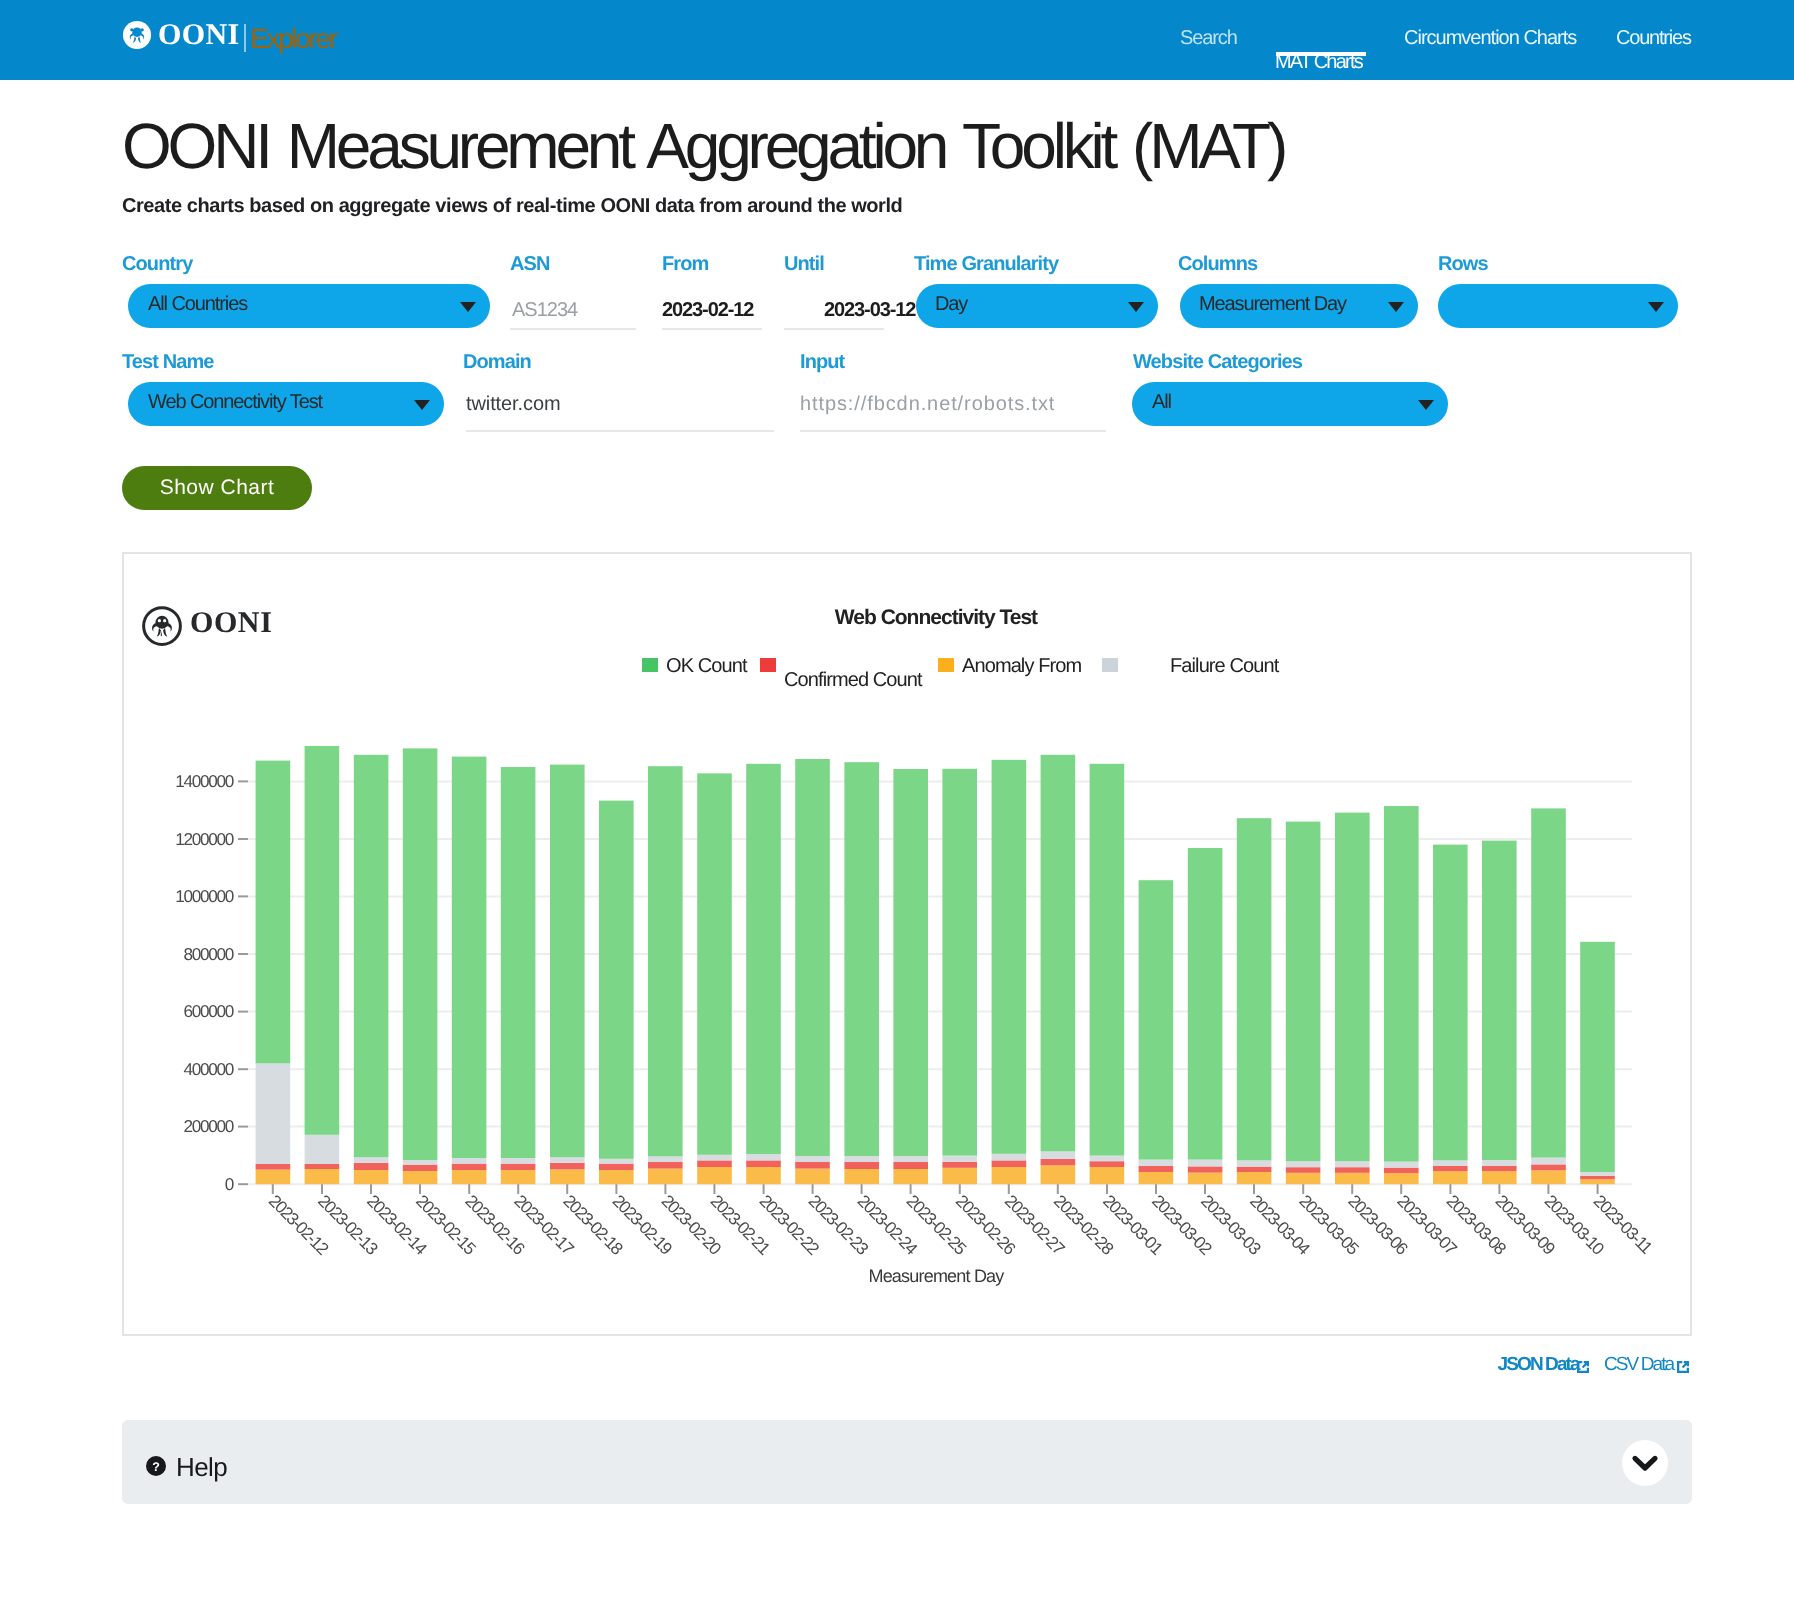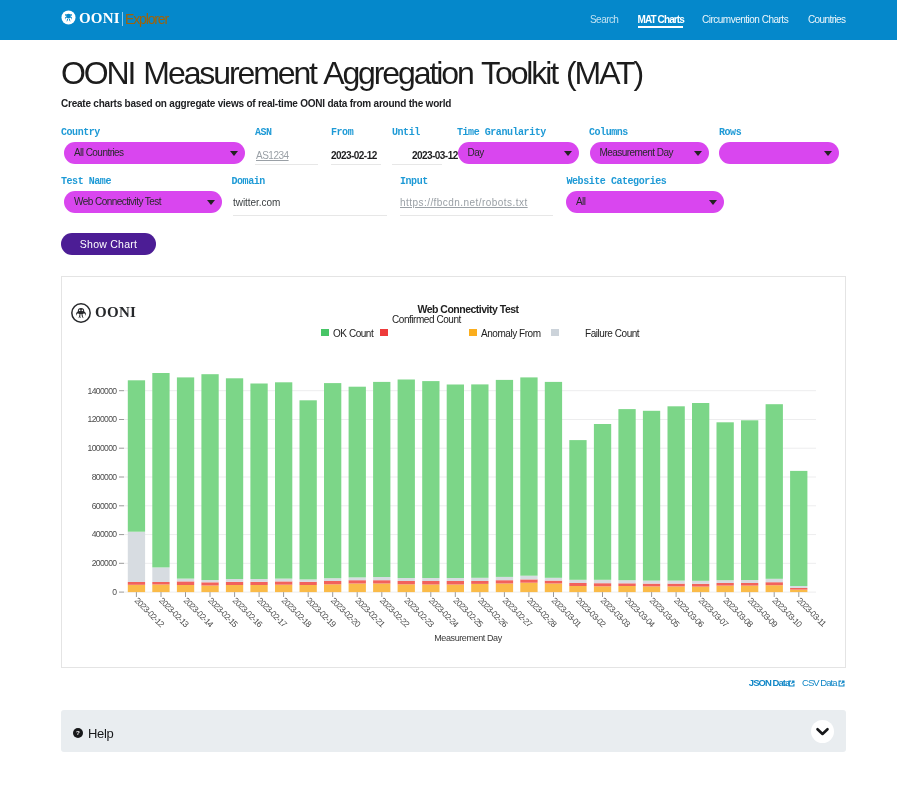--- a/index.html
+++ b/index.html
@@ -1,20 +1,20 @@
 <!DOCTYPE html>
 <html><head><meta charset="utf-8"><title>OONI MAT</title>
 <style>
 * { margin:0; padding:0; box-sizing:border-box; }
 body { width:897px; height:800px; background:#fff; font-family:"Liberation Sans",sans-serif; position:relative; overflow:hidden; }
 .abs { position:absolute; }
-.label { font-size:10px; font-weight:bold; color:#1e9ad6; letter-spacing:-0.45px;font-family:Liberation Mono, monospace; }
-.pill { position:absolute; height:22px; background:#d946ef; border-radius:11px; font-size:10px; letter-spacing:-0.55px; color:#28292b; line-height:22px; padding-left:10px; }
+.label { font-size:10px; font-weight:bold; color:#1e9ad6; letter-spacing:-0.45px; }
+.pill { position:absolute; height:22px; background:#0ea5e9; border-radius:11px; font-size:10px; letter-spacing:-0.55px; color:#28292b; line-height:22px; padding-left:10px; }
 .pill .arr { position:absolute; right:7px; top:9px; width:0; height:0; border-left:4.5px solid transparent; border-right:4.5px solid transparent; border-top:5.5px solid #222; }
-.inp { position:absolute; font-size:10px; letter-spacing:-0.5px; color:#9aa0a6;text-decoration:underline; }
+.inp { position:absolute; font-size:10px; letter-spacing:-0.5px; color:#9aa0a6; }
 .ul { position:absolute; height:1px; background:#e7e7e7; }
 </style></head>
 <body>
 
 <div class="abs" style="left:0;top:0;width:897px;height:40px;background:#0588cb"></div>
 <svg class="abs" style="left:61px;top:10px" width="15" height="15" viewBox="0 0 32 32">
   <circle cx="16" cy="16" r="15" fill="#fff"></circle>
   <g fill="#0588cb">
     <circle cx="16" cy="13" r="5"></circle>
     <path d="M11.5 14 C8 15 7.5 19 9.5 21 C8.5 18.5 10 16.5 12.5 16.5 Z"></path>
@@ -22,21 +22,21 @@
     <path d="M13.5 17.5 C12.5 20.5 13 22.5 11.5 24.5 C14 24 14.5 22 15 19.5 Z"></path>
     <path d="M18.5 17.5 C19.5 20.5 19 22.5 20.5 24.5 C18 24 17.5 22 17 19.5 Z"></path>
     <circle cx="10.5" cy="10.5" r="1.8"></circle>
     <circle cx="21.5" cy="10.5" r="1.8"></circle>
   </g>
 </svg>
 <div class="abs" style="left:79px;top:10px;font-family:'Liberation Serif',serif;font-weight:bold;font-size:15px;color:#fff;letter-spacing:0.2px">OONI</div>
 <div class="abs" style="left:121.5px;top:11.5px;width:1.2px;height:14px;background:rgba(255,255,255,0.55)"></div>
 <div class="abs" style="left:125px;top:11px;font-size:14px;color:#a16207;letter-spacing:-1.15px">Explorer</div>
 <div class="abs" style="left:590px;top:14px;font-size:10px;letter-spacing:-0.55px;color:rgba(255,255,255,0.75)">Search</div>
-<div class="abs" style="left:637.5px;top:14px;font-size:10px;font-weight:bold;letter-spacing:-0.9px;color:#fff">MAT Charts</div>
+<div class="abs" style="left:637.5px;top:26px;font-size:10px;font-weight:normal;letter-spacing:-0.9px;color:#fff">MAT Charts</div>
 <div class="abs" style="left:637.5px;top:26.2px;width:45px;height:1.8px;background:#fff"></div>
 <div class="abs" style="left:702px;top:14px;font-size:10px;letter-spacing:-0.5px;color:rgba(255,255,255,0.92)">Circumvention Charts</div>
 <div class="abs" style="left:808px;top:14px;font-size:10px;letter-spacing:-0.6px;color:rgba(255,255,255,0.92)">Countries</div>
 
 <div class="abs" style="left:61px;top:55px;font-size:32px;font-weight:400;color:#1c1c1c;letter-spacing:-2.1px;word-spacing:2.2px">OONI Measurement Aggregation Toolkit (MAT)</div>
 <div class="abs" style="left:61px;top:98px;font-size:10px;font-weight:bold;color:#202124;letter-spacing:-0.22px">Create charts based on aggregate views of real-time OONI data from around the world</div>
 
 <div class="abs label" style="left:61px;top:126.5px">Country</div>
 <div class="abs label" style="left:255px;top:126.5px">ASN</div>
 <div class="abs label" style="left:331px;top:126.5px">From</div>
@@ -63,21 +63,21 @@
 <div class="abs label" style="left:400px;top:176px">Input</div>
 <div class="abs label" style="left:566.5px;top:176px">Website Categories</div>
 
 <div class="pill" style="left:64px;top:191px;width:158px">Web Connectivity Test<span class="arr"></span></div>
 <div class="abs" style="left:233px;top:196.5px;font-size:10px;letter-spacing:-0.05px;color:#3c4043">twitter.com</div>
 <div class="ul" style="left:233px;top:214.5px;width:154px"></div>
 <div class="inp" style="left:400px;top:196.5px;letter-spacing:0.45px">https://fbcdn.net/robots.txt</div>
 <div class="ul" style="left:400px;top:214.5px;width:153px"></div>
 <div class="pill" style="left:566px;top:191px;width:158px">All<span class="arr"></span></div>
 
-<div class="abs" style="left:61px;top:233px;width:95px;height:22px;background:#4c1d95;border-radius:11px;color:#fff;font-size:10.5px;font-weight:normal;letter-spacing:0.25px;text-align:center;line-height:22px">Show Chart</div>
+<div class="abs" style="left:61px;top:233px;width:95px;height:22px;background:#4d7c0f;border-radius:11px;color:#fff;font-size:10.5px;font-weight:normal;letter-spacing:0.25px;text-align:center;line-height:22px">Show Chart</div>
 
 <div class="abs" style="left:61px;top:275.5px;width:784.5px;height:392px;border:1px solid #e4e4e4;background:#fff"></div>
 <svg class="abs" style="left:71px;top:303px" width="20" height="20" viewBox="0 0 32 32">
   <circle cx="16" cy="16" r="14.7" fill="none" stroke="#26282b" stroke-width="2.4"></circle>
   <g fill="#26282b">
     <circle cx="16" cy="13" r="5.2"></circle>
     <path d="M11.3 13.6 C7.8 14.4 7.2 18.6 9.3 20.6 C8.3 18.2 9.8 16.2 12.4 16.3 Z"></path>
     <path d="M20.7 13.6 C24.2 14.4 24.8 18.6 22.7 20.6 C23.7 18.2 22.2 16.2 19.6 16.3 Z"></path>
     <path d="M13.6 17.5 C12.9 20.6 13.3 22.4 11.7 24.3 C14.2 23.8 14.7 21.8 15.1 19.3 Z"></path>
     <path d="M18.4 17.5 C19.1 20.6 18.7 22.4 20.3 24.3 C17.8 23.8 17.3 21.8 16.9 19.3 Z"></path>
@@ -86,21 +86,21 @@
   <circle cx="13.9" cy="11.7" r="1.3" fill="#fff"></circle>
   <circle cx="18.1" cy="11.7" r="1.3" fill="#fff"></circle>
 </svg>
 
 <div class="abs" style="left:95px;top:304px;font-family:'Liberation Serif',serif;font-weight:bold;font-size:15px;color:#26282b;letter-spacing:0.3px">OONI</div>
 <div class="abs" style="left:318px;top:303px;width:300px;text-align:center;font-size:10.5px;font-weight:bold;letter-spacing:-0.5px;color:#222">Web Connectivity Test</div>
 
 <div class="abs" style="left:321px;top:328.5px;width:7.5px;height:7.5px;background:#47c566"></div>
 <div class="abs" style="left:333px;top:327.5px;font-size:10px;letter-spacing:-0.45px;color:#222">OK Count</div>
 <div class="abs" style="left:380px;top:328.5px;width:7.5px;height:7.5px;background:#ee3b3b"></div>
-<div class="abs" style="left:392px;top:314px;font-size:10px;letter-spacing:-0.45px;color:#222">Confirmed Count</div>
+<div class="abs" style="left:392px;top:335px;font-size:10px;letter-spacing:-0.45px;color:#222">Confirmed Count</div>
 <div class="abs" style="left:469px;top:328.5px;width:7.5px;height:7.5px;background:#fbae1e"></div>
 <div class="abs" style="left:481px;top:327.5px;font-size:10px;letter-spacing:-0.45px;color:#222">Anomaly From</div>
 <div class="abs" style="left:551px;top:328.5px;width:7.5px;height:7.5px;background:#ccd3da"></div>
 <div class="abs" style="left:585px;top:327.5px;font-size:10px;letter-spacing:-0.45px;color:#222">Failure Count</div>
 
 <svg width="784" height="391" viewBox="0 0 784 391" style="position:absolute;left:61px;top:276px;font-family:'Liberation Sans',sans-serif">
 <line x1="63" x2="755" y1="316.1" y2="316.1" stroke="#ededee" stroke-width="1"></line>
 <line x1="63" x2="755" y1="287.3" y2="287.3" stroke="#ededee" stroke-width="1"></line>
 <line x1="63" x2="755" y1="258.6" y2="258.6" stroke="#ededee" stroke-width="1"></line>
 <line x1="63" x2="755" y1="229.8" y2="229.8" stroke="#ededee" stroke-width="1"></line>

